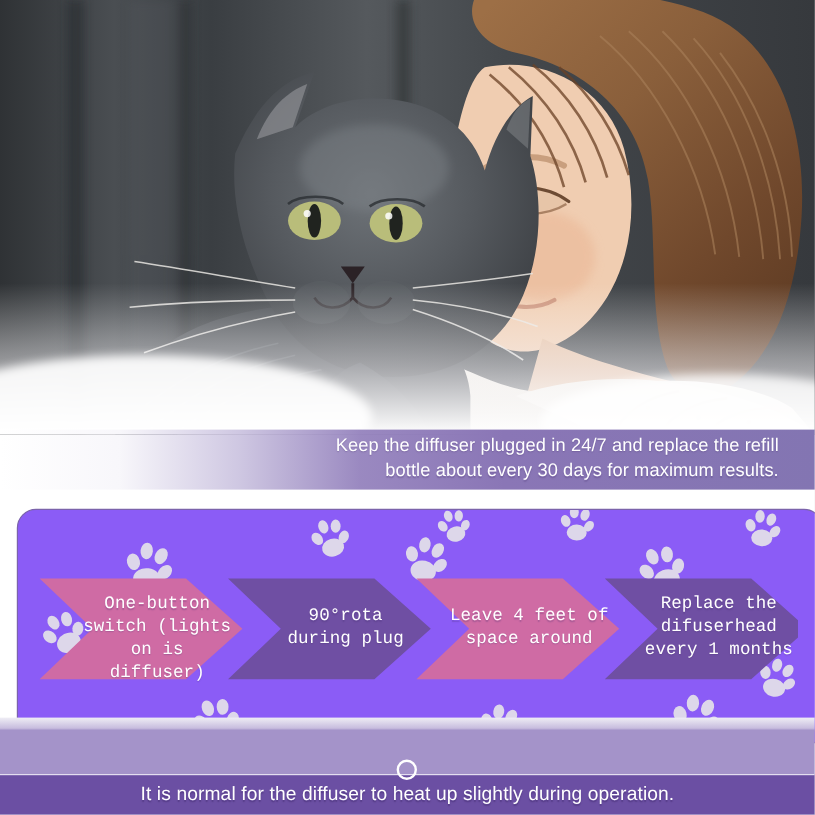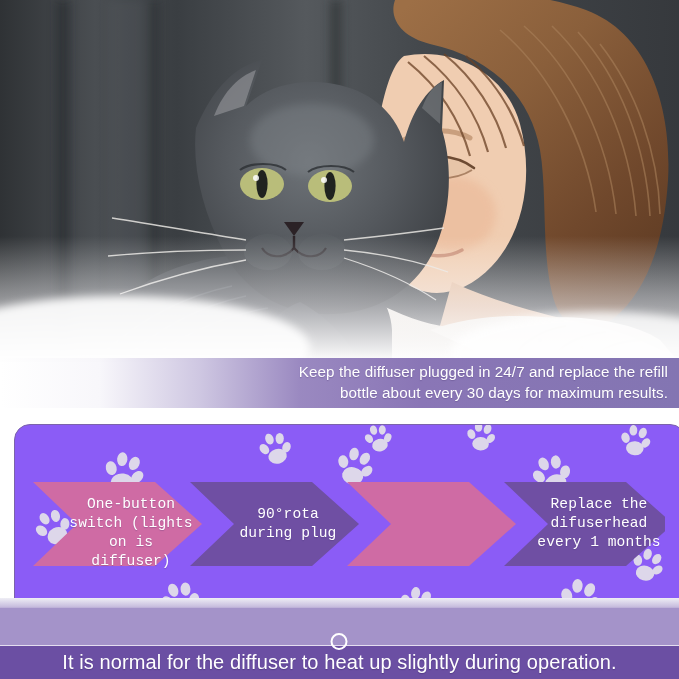--- a/index.html
+++ b/index.html
@@ -24,21 +24,21 @@
         rgba(240,238,245,0.0) 0px,
         rgba(226,222,238,0.25) 100px,
         rgba(190,180,216,0.75) 200px,
         rgba(150,132,190,0.96) 300px,
         #8a76b6 420px,
         #8375b2 679px);
     display:flex; align-items:center; justify-content:flex-end;
   }
   #caption-banner .cap-text{
     color:#ffffff; font-size:15.2px; line-height:1.38;
-    text-align:right; padding-right:11px; letter-spacing:.1px;
+    text-align:right; padding-right:30px; letter-spacing:.1px;
     text-shadow:0 1px 1px rgba(80,60,120,.35);
   }
 
   
   #step-panel{
     position:absolute; left:14px; top:424px; width:672px; height:198px;
     background:#8b5cf6; border:1.6px solid #7b63ab; border-radius:16px;
     overflow:hidden;
     font-family:Liberation Mono, monospace;
   }
@@ -67,21 +67,21 @@
   }
 
   
   #footer-bar{
     position:absolute; left:0; top:645px; width:679px; height:34px;
     background:#6b4fa3;
     display:flex; align-items:center; justify-content:center;
     border-top:1.4px solid #e4def0;
   }
   #footer-bar .foot-text{
-    color:#ffffff; font-size:20px; letter-spacing:.1px;
+    color:#ffffff; font-size:16px; letter-spacing:.1px;
     text-shadow:0 1px 1px rgba(45,25,85,.35);
   }
 
   
   #circle-marker{
     position:absolute; left:339px; top:633px;
     width:17px; height:17px; border-radius:50%;
     border:2.1px solid #ffffff; background:transparent;
     transform:translateX(-50%); z-index:6;
   }
@@ -311,20 +311,24 @@
       <span>One-button</span><br>
       <span>switch (lights</span><br>
       <span>on is diffuser)</span>
     </div>
 
     <div class="chev-label" style="left:208px; top:80px; width:130px;">
       <span>90°rota</span><br>
       <span>during plug</span>
     </div>
 
+    <div class="chev-label" style="left:358px; top:80px; width:136px;">
+      <span>Leave 4 feet of</span><br>
+      <span>space around</span>
+    </div>
 
     <div class="chev-label" style="left:516px; top:70px; width:136px;">
       <span>Replace the</span><br>
       <span>difuserhead</span><br>
       <span>every 1 months</span>
     </div>
   </div>
 </div>
 
 <div id="panel-shadow-strip"></div>

